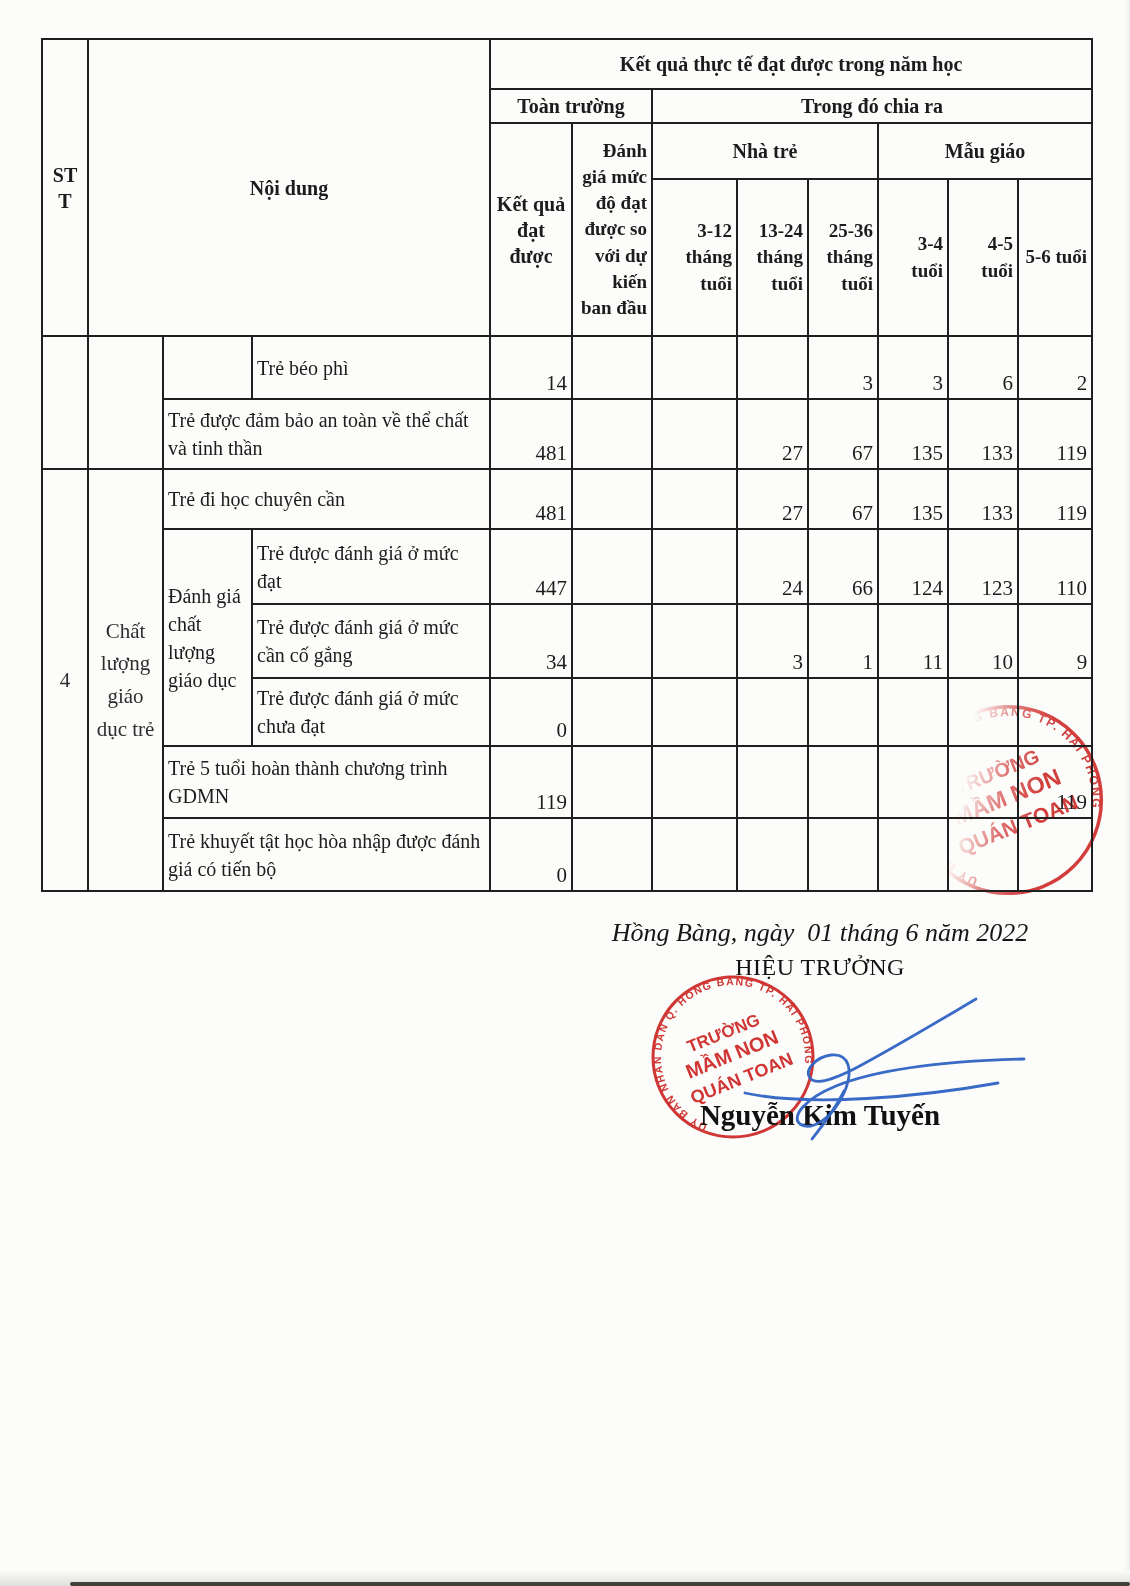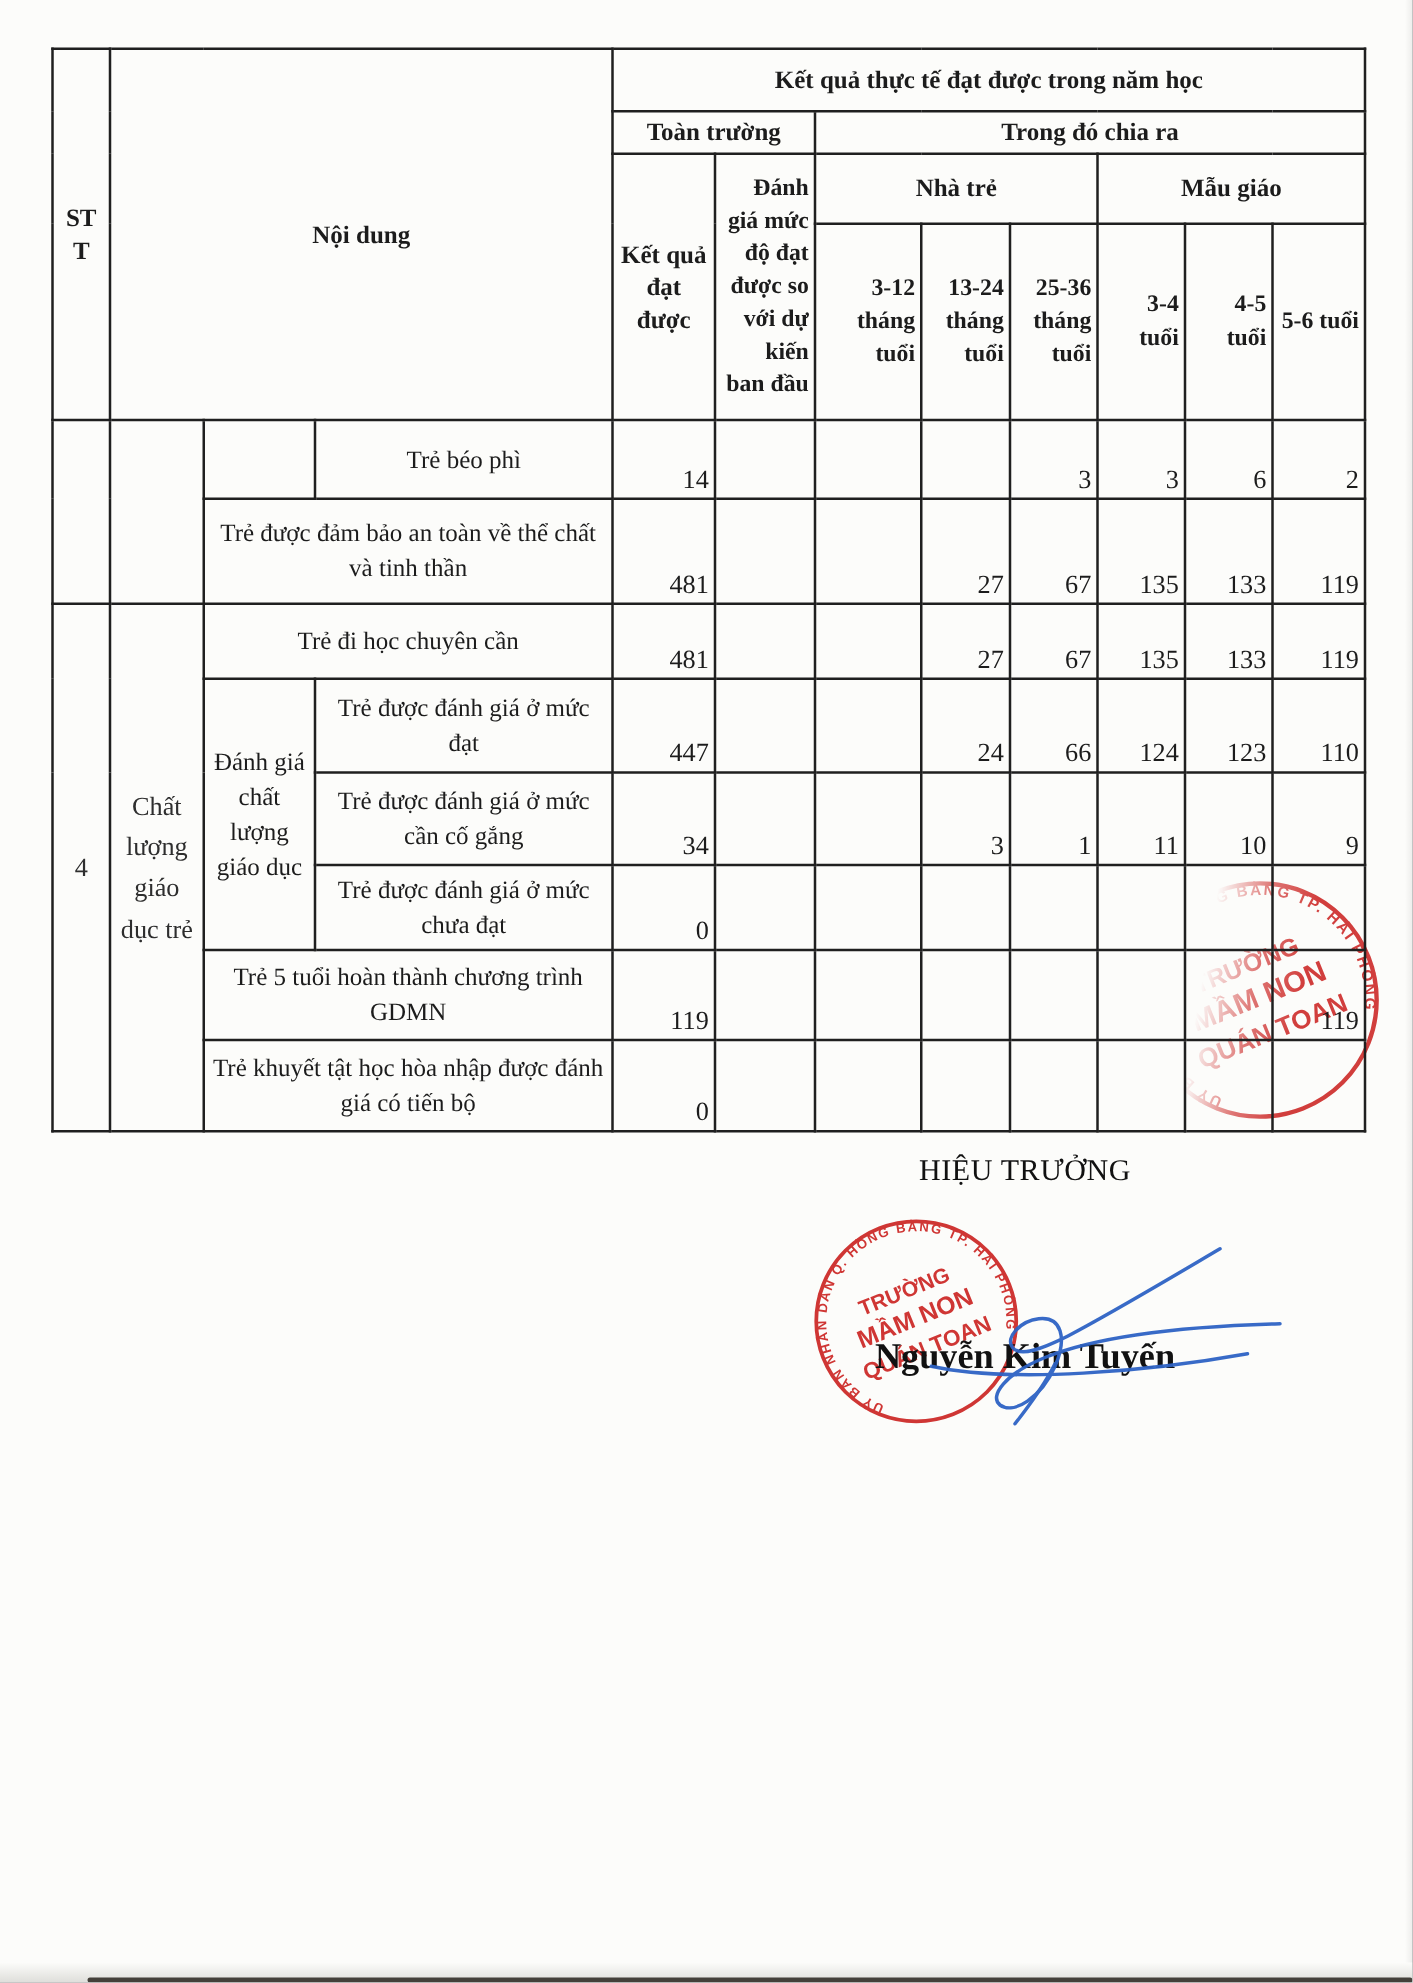--- a/index.html
+++ b/index.html
@@ -11,21 +11,21 @@
   
   table.report{
     position:absolute;left:41px;top:38px;width:1050px;
     border-collapse:collapse;table-layout:fixed;z-index:2;background:transparent;
   }
   table.report td{
     border:2px solid #1f1f1f;padding:2px 4px;overflow:hidden;
   }
   td.hd{font-weight:bold;text-align:center;vertical-align:middle;font-size:20px;line-height:1.3;}
   td.hd-sm{font-weight:bold;text-align:right;vertical-align:middle;font-size:19px;line-height:1.38;padding:2px 2px;}
-  td.lbl{text-align:center;vertical-align:middle;font-size:20px;line-height:1.4;}
+  td.lbl{text-align:left;vertical-align:middle;font-size:20px;line-height:1.4;}
   td.num{text-align:right;vertical-align:bottom;font-size:21px;padding:0 7px 4px 0;}
   td.sect{text-align:center;vertical-align:middle;font-size:21px;line-height:1.55;color:#2e2e2e;border-radius:23px;}
   .sttwrap{width:30px;margin:0 auto;}
   
   .sig-zone{position:absolute;left:560px;top:918px;width:520px;text-align:center;z-index:5;}
   .place-date{font-style:italic;font-size:26px;white-space:pre;color:#151515;}
   .role{font-weight:normal;font-size:24px;letter-spacing:.5px;margin-top:6px;color:#111;}
   .signer{font-weight:bold;font-size:29px;margin-top:118px;color:#111;}
   
   .stamp{position:absolute;z-index:3;}
@@ -113,21 +113,21 @@
       <td class="num">14</td>
       <td class="num"></td>
       <td class="num"></td>
       <td class="num"></td>
       <td class="num">3</td>
       <td class="num">3</td>
       <td class="num">6</td>
       <td class="num">2</td>
     </tr>
 
-    <tr style="height:84px">
+    <tr style="height:70px">
       <td class="lbl" colspan="2">Trẻ được đảm bảo an toàn về thể chất và tinh thần</td>
       <td class="num">481</td>
       <td class="num"></td>
       <td class="num"></td>
       <td class="num">27</td>
       <td class="num">67</td>
       <td class="num">135</td>
       <td class="num">133</td>
       <td class="num">119</td>
     </tr>
@@ -203,20 +203,21 @@
       <td class="num"></td>
       <td class="num"></td>
       <td class="num"></td>
       <td class="num"></td>
       <td class="num"></td>
     </tr>
   </tbody>
     </table>
 
   <div class="sig-zone">
+    <div class="place-date">Hồng Bàng, ngày&nbsp; 01 tháng 6 năm 2022</div>
     <div class="role">HIỆU TRƯỞNG</div>
     <div class="signer">Nguyễn Kim Tuyến</div>
   </div>
 
   <svg class="stamp stamp-main" viewBox="0 0 180 180">
     <circle cx="90" cy="90" r="80" fill="none" stroke="#cd2a28" stroke-width="3"></circle>
     <defs>
       <path id="ring1" d="M 90,162 A 72,72 0 1 1 90.02,162"></path>
     </defs>
     <text font-family="Liberation Sans, sans-serif" font-size="10.5" font-weight="bold" fill="#cd2a28" letter-spacing="1.4">

